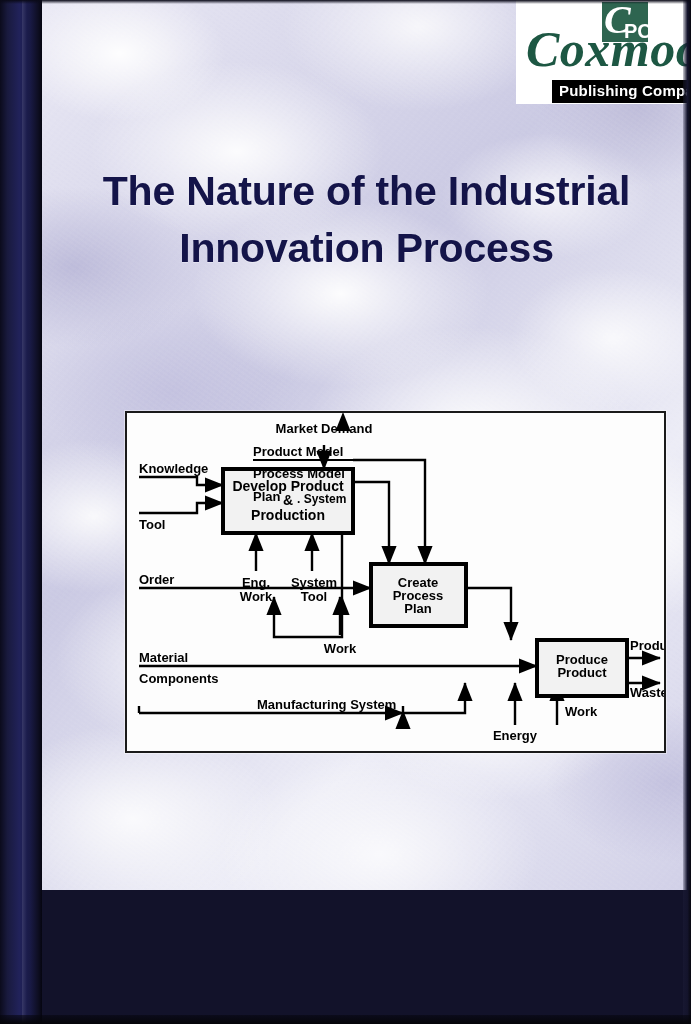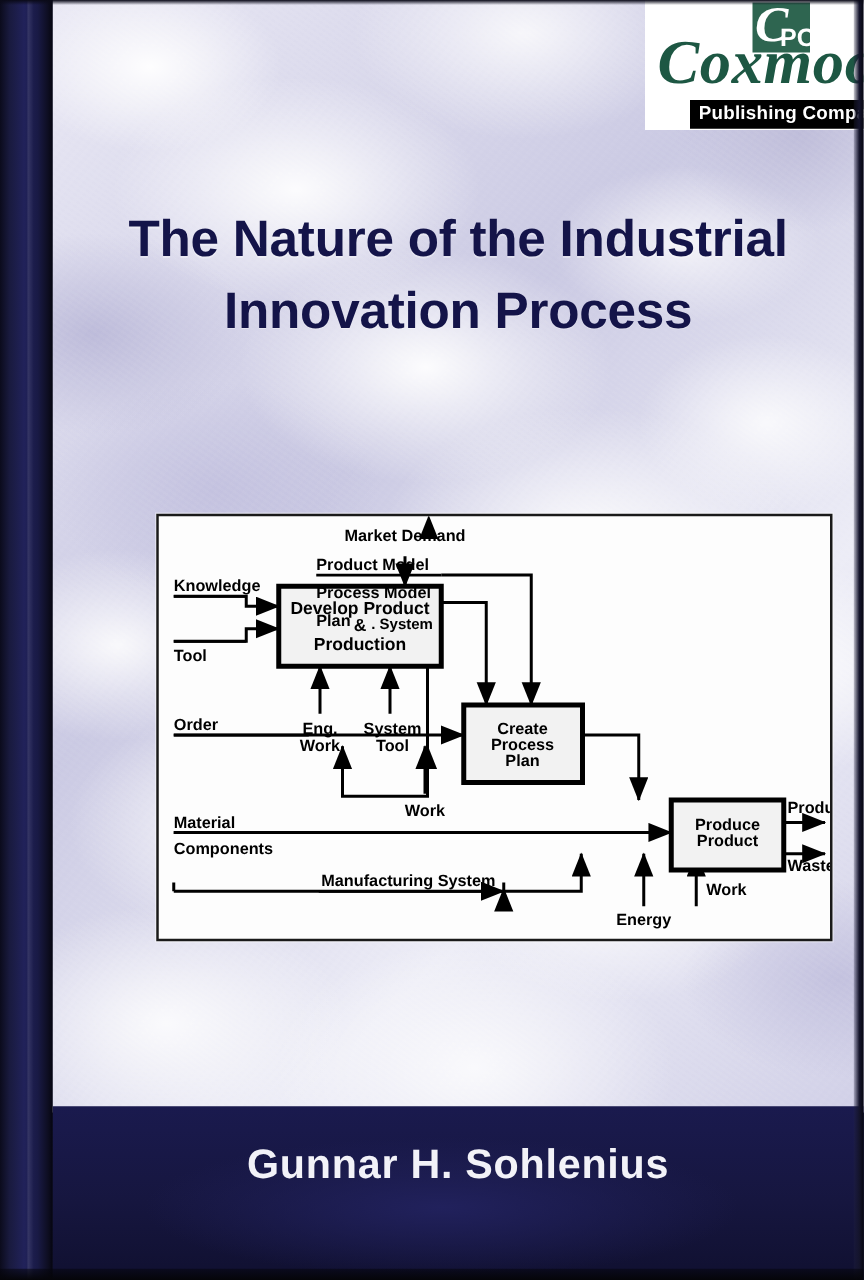--- a/index.html
+++ b/index.html
@@ -335,23 +335,20 @@
           <text x="213" y="240" text-anchor="middle">Work</text>
           <text x="130" y="296">Manufacturing System</text>
           <text x="388" y="327" text-anchor="middle">Energy</text>
           <text x="438" y="303">Work</text>
           <text x="503" y="237">Product</text>
           <text x="503" y="284">Waste</text>
         </g>
       </svg>
     </div>
 
-    <div id="band">
-      <div id="author">Gunnar H. Sohlenius</div>
-    </div>
 
   </div>
 
   <div id="spine"></div>
   <div id="spine-gloss"></div>
   <div id="right-edge"></div>
   <div id="top-edge"></div>
   <div id="bottom-edge"></div>
 
 </div>

